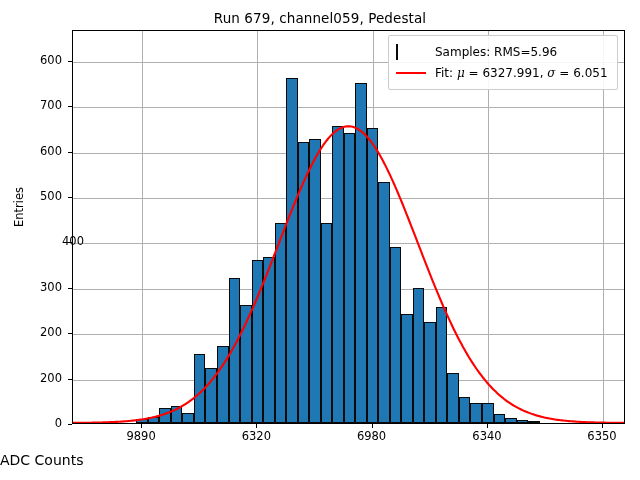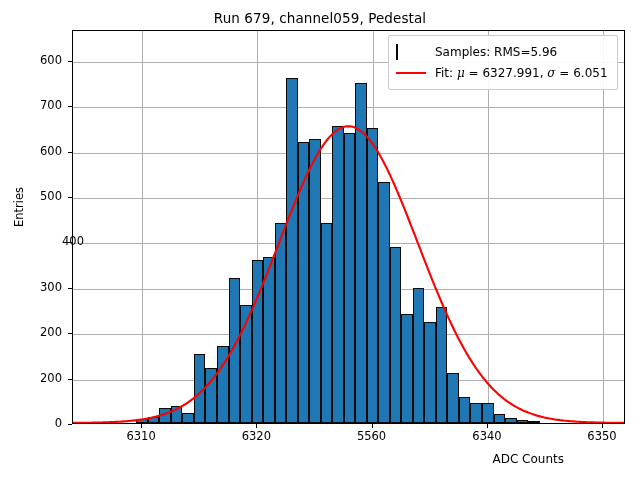--- a/index.html
+++ b/index.html
@@ -77,22 +77,22 @@
     position:absolute;
     left:0;width:62px;
     text-align:right;
     font-size:11.5px;color:#000000;
     margin-top:-8px;
   }
   
   #xlabel{
     position:absolute;
     left:0;top:452px;width:564px;
-    text-align:right;
-    font-size:12px;color:#000000;
+    text-align:left;
+    font-size:14px;color:#000000;
   }
   #ylabel{
     position:absolute;
     left:-31px;top:200px;
     width:100px;
     text-align:center;
     font-size:11.5px;color:#000000;
     transform:rotate(-90deg);
     transform-origin:center center;
   }
@@ -213,25 +213,25 @@
     </div>
     <div class="legend-row">
       <span class="legend-key">
           <span class="key-line"></span>
         </span>
       <span class="legend-text"><span>Fit: </span><span class="mathit">μ</span><span> = 6327.991, </span><span class="mathit">σ</span><span> = 6.051</span></span>
     </div>
   </div>
 
 <div class="xtick-mark" style="left: 141.125px;"></div>
-    <div class="xtick-label" style="left: 141.125px;">6310</div>
+    <div class="xtick-label" style="left: 141.125px;">9890</div>
     <div class="xtick-mark" style="left: 256.333px;"></div>
     <div class="xtick-label" style="left: 256.333px;">6320</div>
     <div class="xtick-mark" style="left: 371.542px;"></div>
-    <div class="xtick-label" style="left: 371.542px;">5560</div>
+    <div class="xtick-label" style="left: 371.542px;">6980</div>
     <div class="xtick-mark" style="left: 486.75px;"></div>
     <div class="xtick-label" style="left: 487px;">6340</div>
     <div class="xtick-mark" style="left: 601.958px;"></div>
     <div class="xtick-label" style="left: 601.958px;">6350</div>
     <div class="ytick-mark" style="top: 424px;"></div>
     <div class="ytick-label" style="top: 424px;">0</div>
     <div class="ytick-mark" style="top: 378.608px;"></div>
     <div class="ytick-label" style="top: 378.608px;">200</div>
     <div class="ytick-mark" style="top: 333.217px;"></div>
     <div class="ytick-label" style="top: 333.217px;">200</div>

